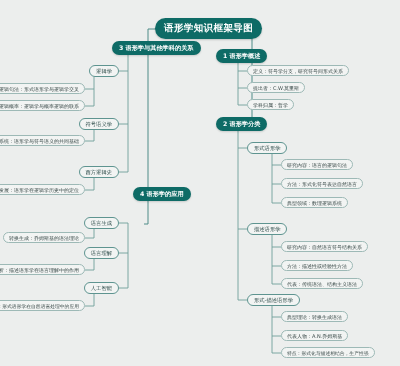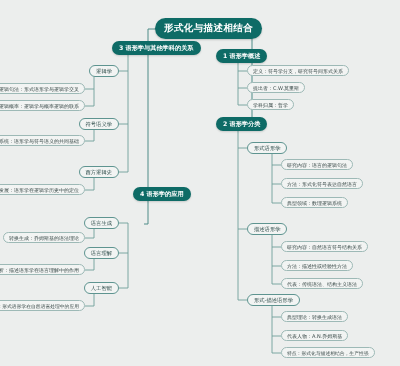--- a/index.html
+++ b/index.html
@@ -121,21 +121,21 @@
       <path d="M128,253 V288 H119"></path>
 
       <path d="M94,229 V238 H85"></path>
 
       <path d="M94,259 V270 H85"></path>
 
       <path d="M94,294 V306 H85"></path>
     </g>
   </svg>
 
-  <div class="node root" style="left:155px;top:18px;">形式化与描述相结合</div>
+  <div class="node root" style="left:155px;top:18px;">语形学知识框架导图</div>
 
   <div class="node lvl1" style="left:216px;top:49px;">1 语形学概述</div>
   <div class="node lvl3" style="left:247px;top:65px;">定义：符号学分支，研究符号间形式关系</div>
   <div class="node lvl3" style="left:247px;top:82px;">提出者：C.W.莫里斯</div>
   <div class="node lvl3" style="left:247px;top:99px;">学科归属：哲学</div>
 
   <div class="node lvl1" style="left:216px;top:117px;">2 语形学分类</div>
 
   <div class="node lvl2" style="left:247px;top:142px;">形式语形学</div>
   <div class="node lvl3" style="left:281px;top:159px;">研究内容：语言的逻辑句法</div>

